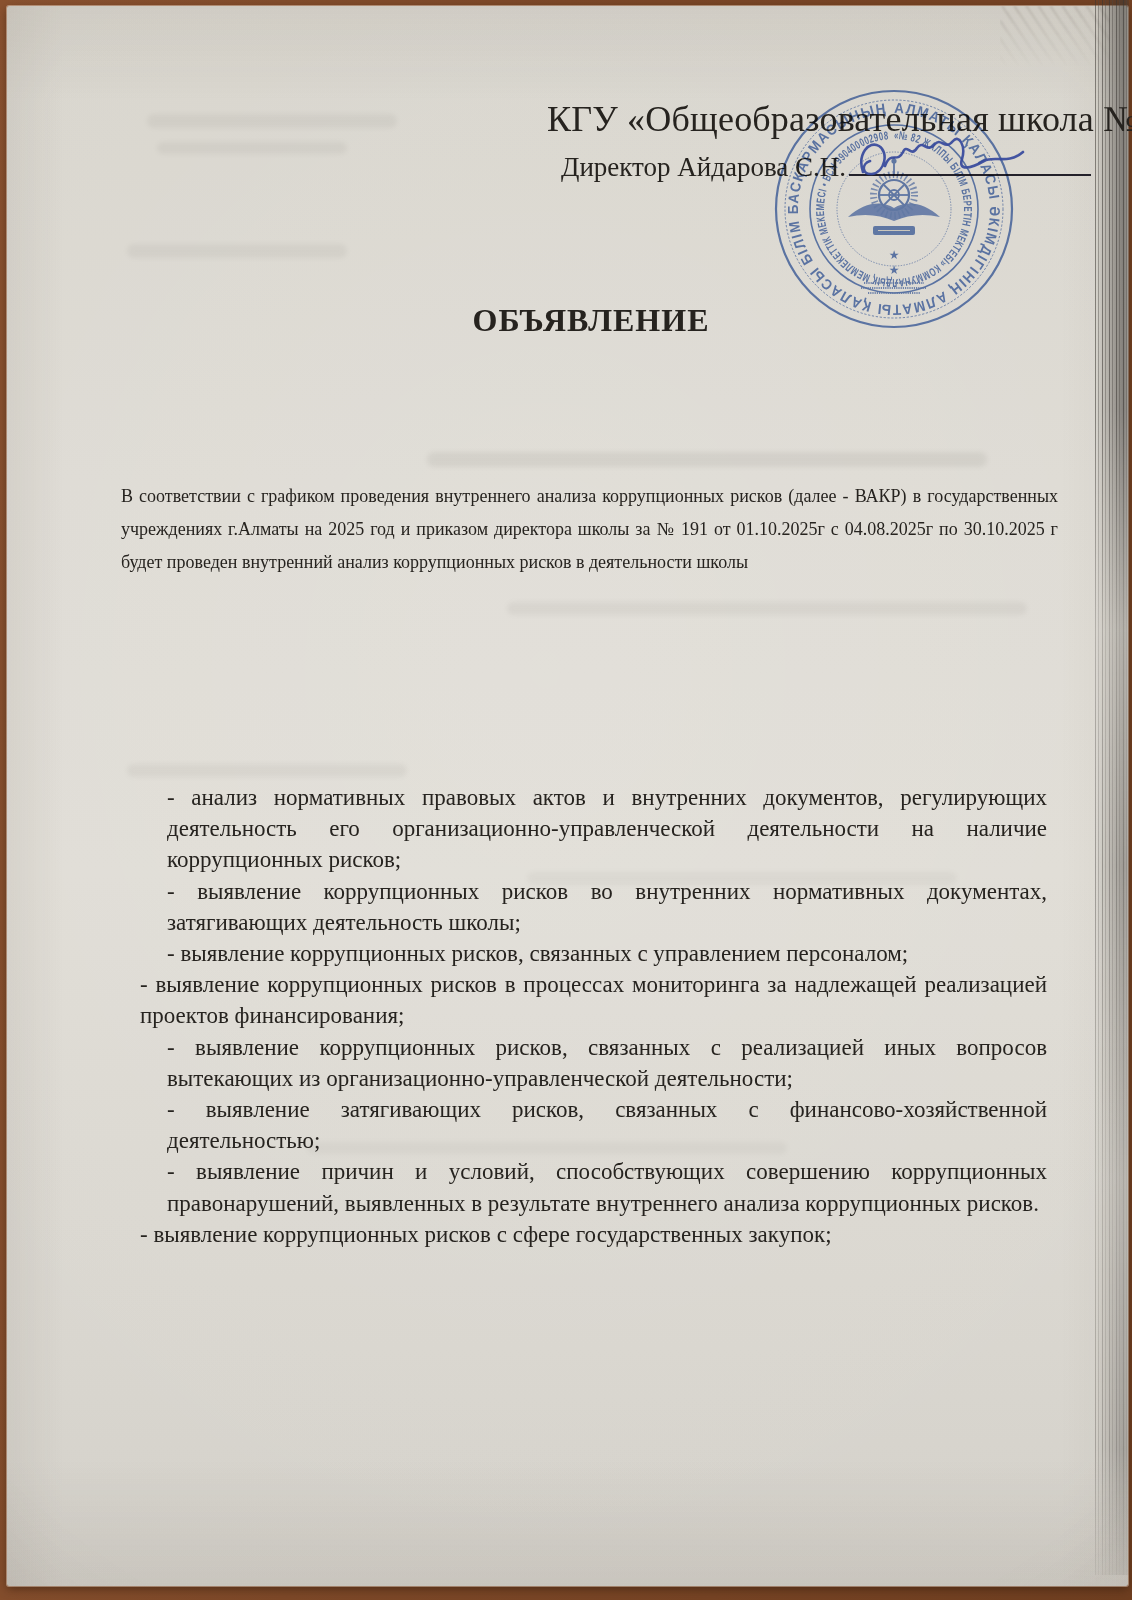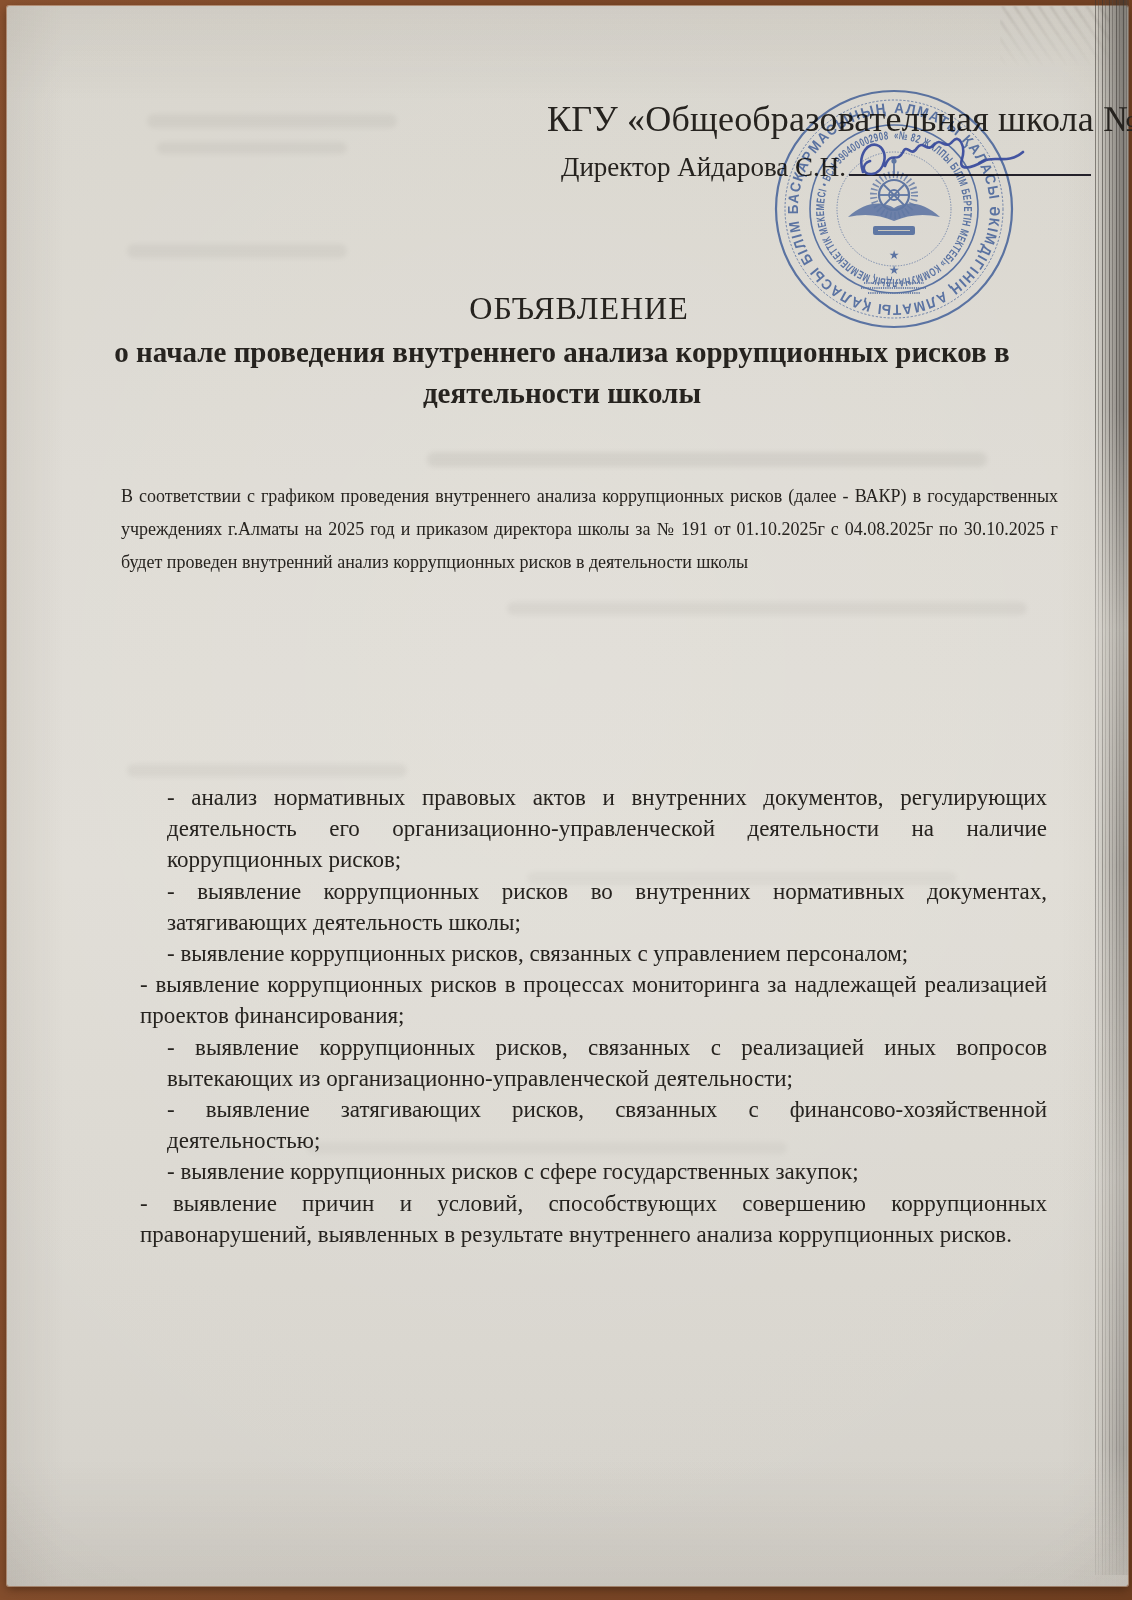--- a/index.html
+++ b/index.html
@@ -50,22 +50,22 @@
     position:absolute;left:554px;top:144px;font-size:27px;white-space:nowrap;z-index:3;
   }
   .sig-line{
     display:inline-block;width:242px;height:24px;margin-left:3px;
     border-bottom:2px solid #23212a;vertical-align:baseline;
   }
   .signature{position:absolute;left:846px;top:124px;z-index:6;}
   .stamp{position:absolute;left:756px;top:72px;width:262px;height:262px;z-index:5;mix-blend-mode:multiply;opacity:.86;}
 
   .doc-title{
-    position:absolute;left:98px;top:280px;width:940px;margin:4px;text-align:center;
-    font-size:32px;font-weight:normal;letter-spacing:1px;z-index:2;
+    position:absolute;left:98px;top:280px;width:940px;margin:16px;text-align:center;
+    font-size:32px;font-weight:bold;letter-spacing:1px;z-index:2;
   }
   .doc-subtitle{
     position:absolute;left:80px;top:326px;width:950px;margin:0;text-align:center;
     font-size:29px;font-weight:bold;line-height:41px;z-index:2;
   }
   .intro{
     position:absolute;left:103px;top:463px;width:937px;margin:11px;
     font-size:18px;line-height:33px;text-align:justify;z-index:2;
   }
   .section-heading{
@@ -138,32 +138,31 @@
     </g>
   </svg>
 
   <svg class="signature" width="180" height="62" viewBox="0 0 180 62">
     <path d="M 10 42 C 4 24 16 10 26 16 C 36 22 32 42 19 44 C 9 45 8 34 17 31
              M 32 36 C 38 20 44 34 50 22 C 54 13 58 28 64 18 C 70 9 74 24 82 14
              C 88 7 92 21 100 11 C 106 4 113 16 109 29 C 105 41 117 39 131 31 C 141 25 155 35 170 22" fill="none" stroke="#36499c" stroke-width="2.6" stroke-linecap="round" opacity=".92"></path>
   </svg>
 
   <h1 class="doc-title ink">ОБЪЯВЛЕНИЕ</h1>
-  <h2 class="doc-subtitle ink">о начале проведения внутреннего анализа коррупционных рисков в деятельности школы</h2>
 
   <p class="intro ink">В соответствии с графиком проведения внутреннего анализа коррупционных рисков (далее - ВАКР) в государственных учреждениях г.Алматы на 2025 год и приказом директора школы за № 191 от 01.10.2025г с 04.08.2025г по 30.10.2025 г будет проведен внутренний анализ коррупционных рисков в деятельности школы</p>
 
 
   <div class="items">
     <p class="item ink">- анализ нормативных правовых актов и внутренних документов, регулирующих деятельность его организационно-управленческой деятельности на наличие коррупционных рисков;</p>
     <p class="item ink">- выявление коррупционных рисков во внутренних нормативных документах, затягивающих деятельность школы;</p>
     <p class="item ink">- выявление коррупционных рисков, связанных с управлением персоналом;</p>
     <p class="item ink">- выявление коррупционных рисков в процессах мониторинга за надлежащей реализацией проектов финансирования;</p>
     <p class="item ink">- выявление коррупционных рисков, связанных с реализацией иных вопросов вытекающих из организационно-управленческой деятельности;</p>
     <p class="item ink">- выявление затягивающих рисков, связанных с финансово-хозяйственной деятельностью;</p>
+    <p class="item ink">- выявление причин и условий, способствующих совершению коррупционных правонарушений, выявленных в результате внутреннего анализа коррупционных рисков.</p>
     <p class="item ink">- выявление коррупционных рисков с сфере государственных закупок;</p>
-    <p class="item ink">- выявление причин и условий, способствующих совершению коррупционных правонарушений, выявленных в результате внутреннего анализа коррупционных рисков.</p>
   </div>
 
   <div class="crease"></div>
 </div>
 
 <div class="smudge"></div>
 
 </body></html>

